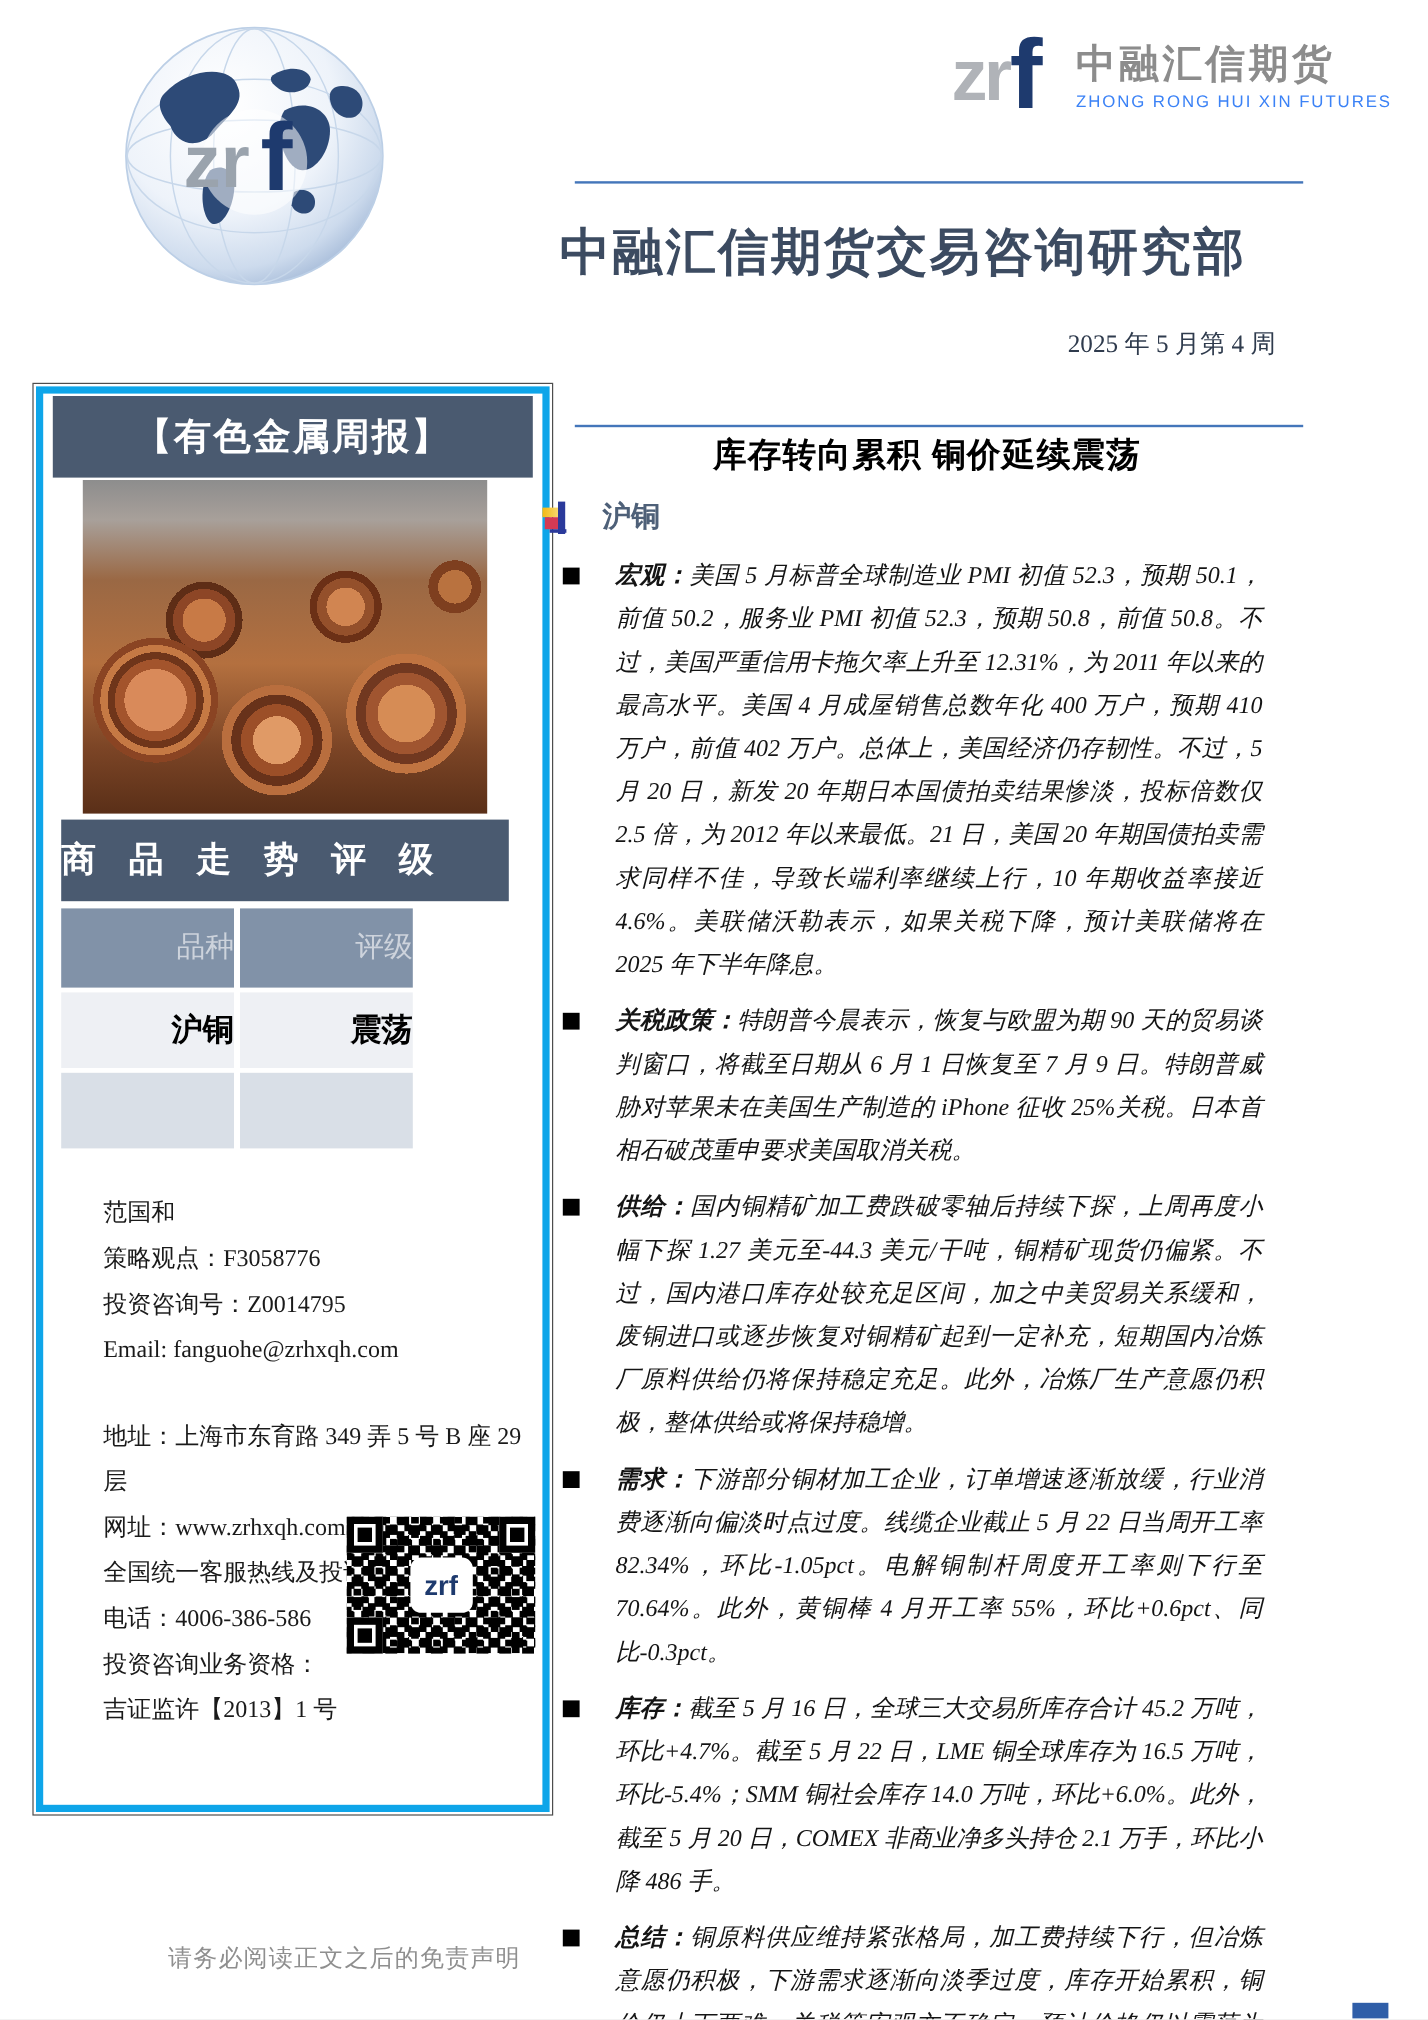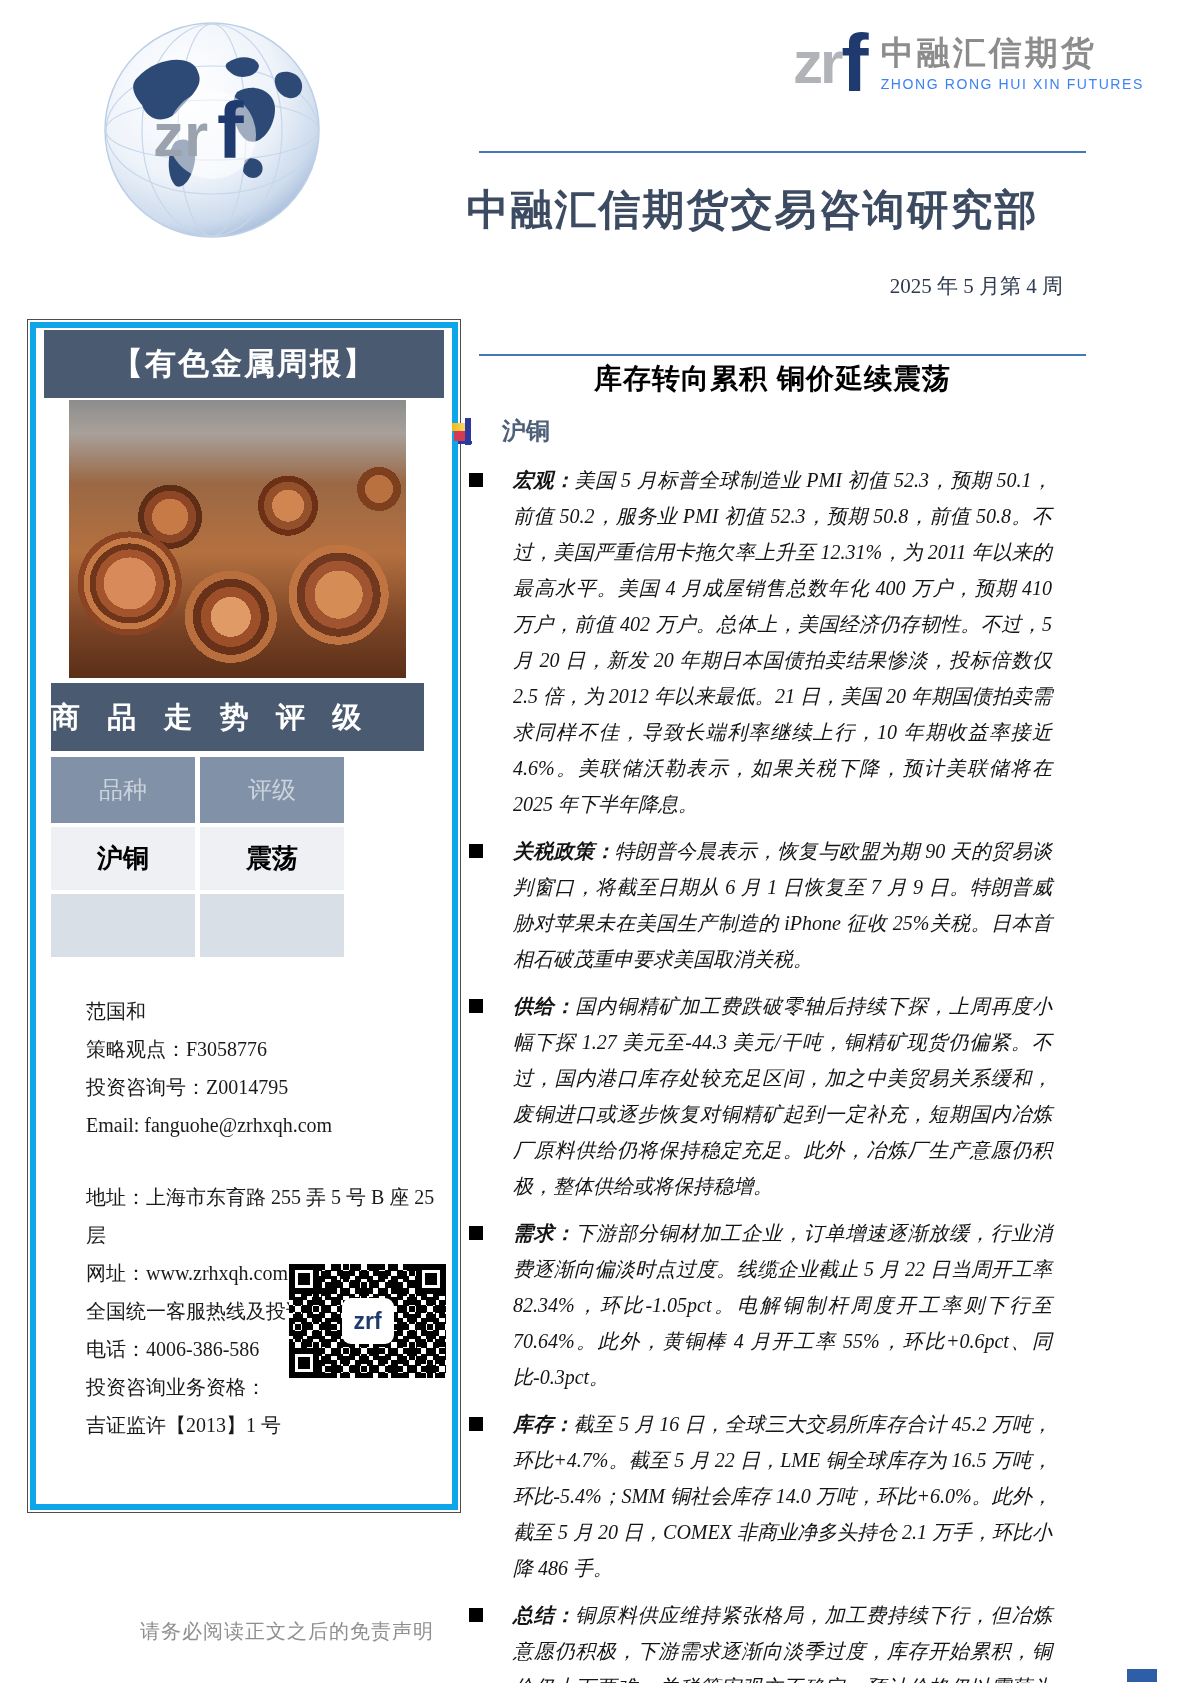--- a/index.html
+++ b/index.html
@@ -6,21 +6,21 @@
   #page{position:relative;width:1190px;height:1683px;background:#ffffff;margin:0 auto;
         font-family:"Liberation Serif",serif;overflow:hidden;}
 
   
   .globe{position:absolute;left:95px;top:20px;width:235px;height:222px;}
   .brand{position:absolute;left:793px;top:28px;display:flex;align-items:flex-start;}
   .brand-zr{font-family:"Liberation Sans",sans-serif;font-weight:bold;font-size:60px;
             color:#b0b3b8;letter-spacing:-3px;line-height:70px;}
   .brand-f{font-family:"Liberation Sans",sans-serif;font-weight:bold;font-size:82px;
            color:#1e3a6e;line-height:70px;margin-left:1px;}
-  .brand-text{margin-left:12px;padding-top:6px;}
+  .brand-text{margin-left:28px;padding-top:6px;}
   .brand-cn{font-family:"Liberation Sans",sans-serif;font-weight:bold;font-size:33px;
             color:#8c8c8c;letter-spacing:3px;line-height:38px;}
   .brand-en{font-family:"Liberation Sans",sans-serif;font-size:14px;color:#3b82f6;
             letter-spacing:1.6px;margin-top:4px;}
 
   
   .rule{position:absolute;left:479px;width:607px;height:2px;background:#4476ba;}
   .rule1{top:151px;}
   .rule2{top:354px;}
   .dept-title{position:absolute;left:440px;top:182px;width:625px;text-align:center;
@@ -59,21 +59,21 @@
       radial-gradient(circle at 48% 78%, #e09a66 0 20px, #9c4f28 20px 30px, #68321a 30px 38px, #b96e3e 38px 46px, rgba(0,0,0,0) 46px),
       radial-gradient(circle at 80% 70%, #d68c55 0 24px, #a05530 24px 34px, #713820 34px 42px, #c07441 42px 50px, rgba(0,0,0,0) 50px),
       radial-gradient(circle at 30% 42%, #c87a46 0 18px, #8d4626 18px 26px, #5e2d16 26px 32px, rgba(0,0,0,0) 32px),
       radial-gradient(circle at 65% 38%, #d18551 0 16px, #94502b 16px 24px, #6b3016 24px 30px, rgba(0,0,0,0) 30px),
       radial-gradient(circle at 92% 32%, #b9723f 0 14px, #7e3f1f 14px 22px, rgba(0,0,0,0) 22px),
       linear-gradient(180deg,#8d8d8d 0%,#a8a09a 12%,#9a6844 30%,#b4703f 55%,#7c4526 80%,#5a2f18 100%);}
   .rt-title{position:absolute;left:15px;top:355px;width:373px;height:68px;background:#4a5a70;
             color:#fff;text-align:left;line-height:68px;font-size:29px;font-weight:bold;
             letter-spacing:10px;}
   .rt-row{position:absolute;left:15px;width:373px;display:flex;gap:5px;}
-  .rt-row .cell{width:144px;text-align:center;}
+  .rt-row .cell{width:144px;text-align:right;}
   .rt-head{top:429px;height:66px;}
   .rt-head .cell{background:#8192a8;color:#cdd3dc;font-size:24px;line-height:66px;}
   .rt-data{top:499px;height:63px;}
   .rt-data .cell{background:#eef0f4;color:#000;font-size:26px;font-weight:bold;line-height:63px;}
   .rt-empty{top:566px;height:63px;}
   .rt-empty .cell{background:#d9dfe7;}
   .contact{position:absolute;left:26px;top:664px;width:386px;font-size:20px;color:#1a1a1a;
            line-height:38px;margin-left:24px;}
   .contact div{white-space:nowrap;}
   .contact .gap{height:34px;}
@@ -157,21 +157,21 @@
       <div class="cell"></div>
       <div class="cell"></div>
     </div>
 
     <div class="contact">
       <div>范国和</div>
       <div>策略观点：F3058776</div>
       <div>投资咨询号：Z0014795</div>
       <div>Email: fanguohe@zrhxqh.com</div>
       <div class="gap"></div>
-      <div>地址：上海市东育路 255 弄 5 号 B 座 25</div>
+      <div>地址：上海市东育路 349 弄 5 号 B 座 29</div>
       <div>层</div>
       <div>网址：www.zrhxqh.com</div>
       <div>全国统一客服热线及投诉</div>
       <div>电话：4006-386-586</div>
       <div>投资咨询业务资格：</div>
       <div>吉证监许【2013】1 号</div>
     </div>
 
     <div class="qr">
       <span class="qf qf-tl"></span>

